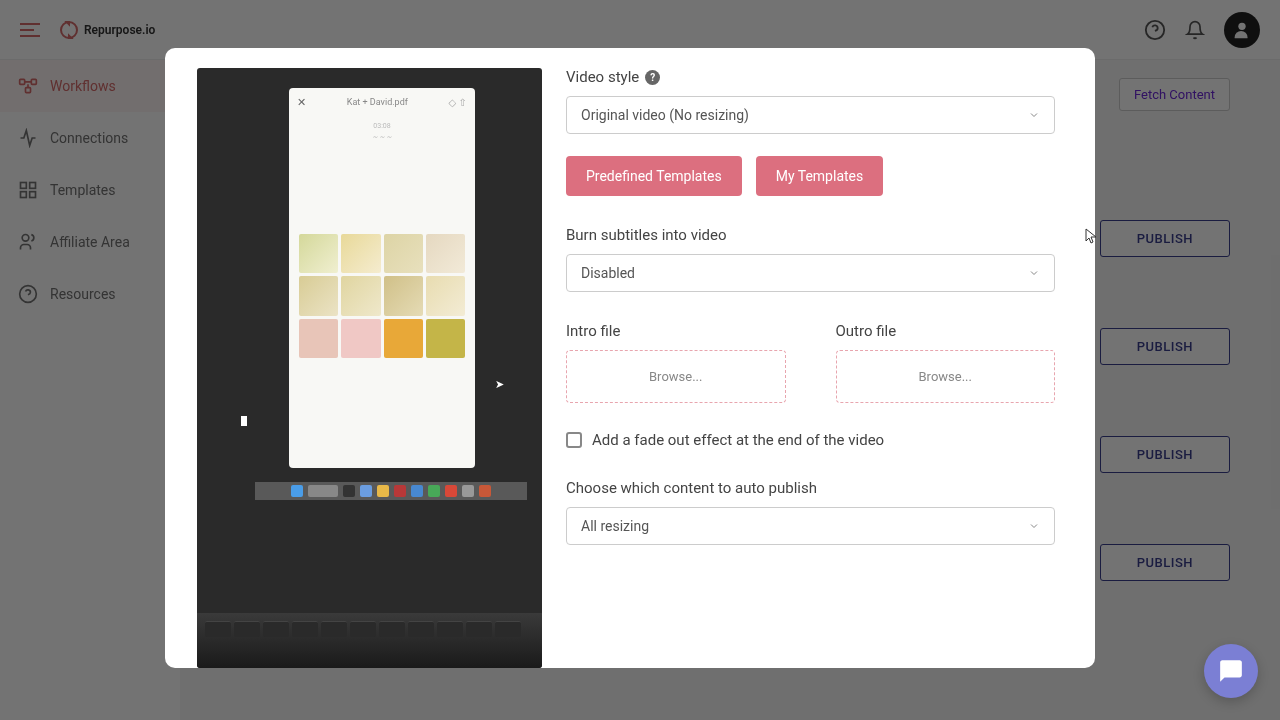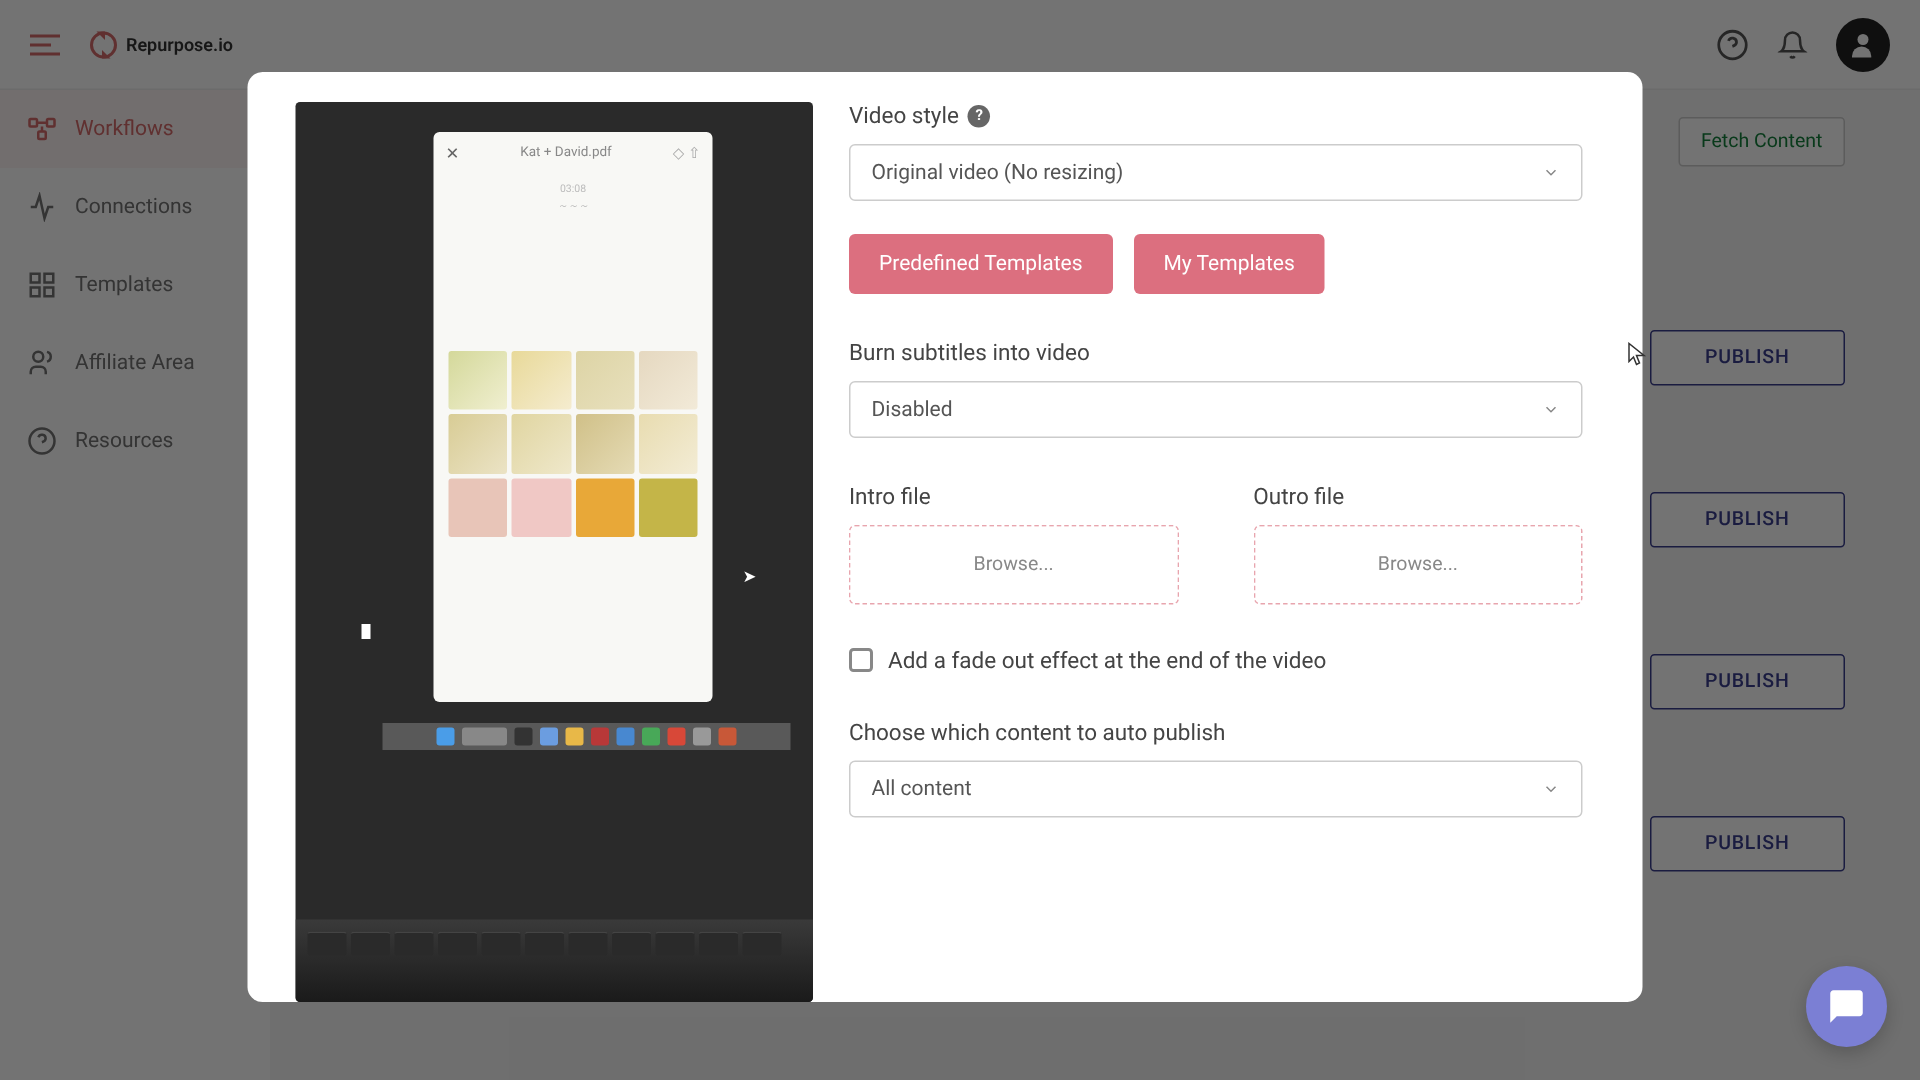--- a/index.html
+++ b/index.html
@@ -22,21 +22,21 @@
 .avatar svg { fill: #fff; }
 
 
 .sidebar { position: absolute; top: 60px; left: 0; width: 180px; background: #fff; height: calc(100% - 60px); }
 .sidebar-item { display: flex; align-items: center; gap: 12px; padding: 16px 18px; color: #737373; font-size: 14px; cursor: pointer; }
 .sidebar-item.active { background: #fdf3f3; color: #d46a6a; }
 .sidebar-item .sb-icon { width: 20px; height: 20px; display: flex; align-items: center; justify-content: center; }
 
 
 .main-content { position: absolute; top: 60px; left: 180px; right: 0; bottom: 0; padding: 20px 40px; }
-.fetch-btn { position: absolute; top: 18px; right: 50px; border: 1px solid #ccc; background: #fff; padding: 8px 14px; font-size: 13px; color: #15803d; border-radius: 3px; cursor: pointer; }
+.fetch-btn { position: absolute; top: 18px; right: 50px; border: 1px solid #ccc; background: #fff; padding: 8px 14px; font-size: 13px; color: #6d28d9; border-radius: 3px; cursor: pointer; }
 .publish-btn { position: absolute; right: 50px; border: 1.5px solid #3b3f8f; background: #fff; color: #3b3f8f; padding: 10px 36px; font-size: 13px; font-weight: 500; letter-spacing: 0.5px; border-radius: 3px; cursor: pointer; }
 .publish-btn.p1 { top: 160px; }
 .publish-btn.p2 { top: 268px; }
 .publish-btn.p3 { top: 376px; }
 .publish-btn.p4 { top: 484px; }
 
 
 .overlay { position: absolute; inset: 0; background: rgba(0,0,0,0.55); z-index: 100; }
 .modal { position: absolute; top: 48px; left: 165px; width: 930px; height: 620px; background: #fff; border-radius: 10px; z-index: 101; display: flex; flex-direction: column; }
 .modal-header { height: 70px; display: flex; align-items: center; justify-content: center; position: relative; }
@@ -308,21 +308,21 @@
       </div>
 
       <div class="checkbox-row">
         <div class="checkbox"></div>
         <span class="checkbox-label">Add a fade out effect at the end of the video</span>
       </div>
 
       <div class="section">
         <div class="field-label">Choose which content to auto publish</div>
         <div class="select-field">
-          <span>All content</span>
+          <span>All resizing</span>
           <svg class="chevron-down" viewBox="0 0 24 24" fill="none" stroke="#888" stroke-width="2">
               <polyline points="6 9 12 15 18 9"></polyline>
             </svg>
         </div>
       </div>
 
     </div>
   </div>
 </div>
 

